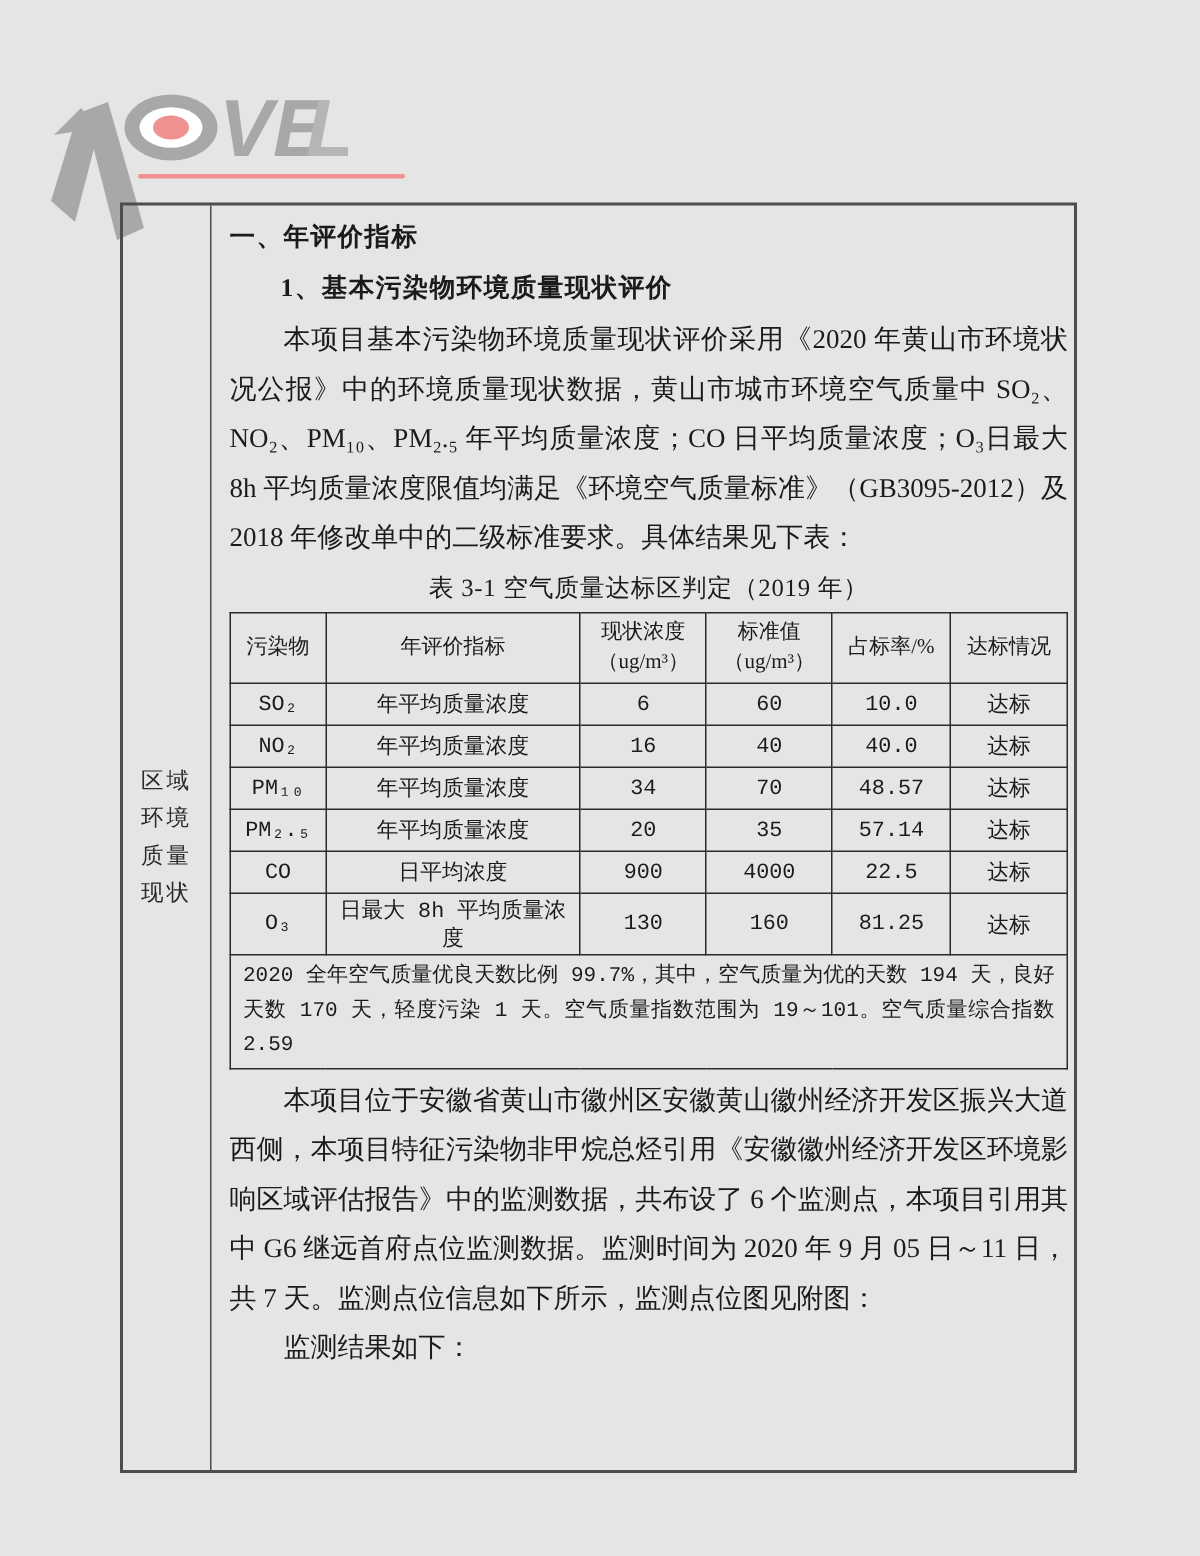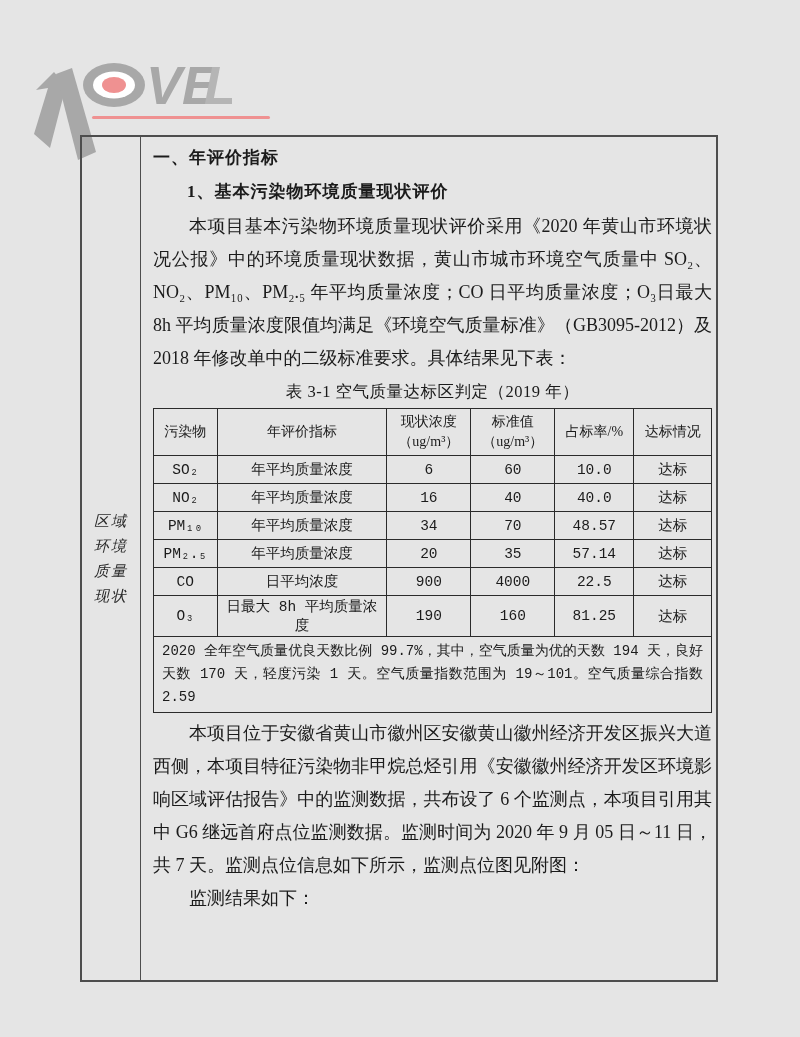--- a/index.html
+++ b/index.html
@@ -60,21 +60,20 @@
     border-right: 1px solid #4d4d4d;
     display: flex;
     align-items: center;
     justify-content: center;
     text-align: center;
     font-size: 15px;
     line-height: 25px;
     letter-spacing: 2px;
     white-space: pre-line;
     color: #2a2a2a;
-    font-style: italic;
   }
   .content-cell {
     flex: 1;
     padding: 7px 4px 0 12px;
   }
   .h1 {
     font-size: 17px;
     font-weight: bold;
     margin-top: 2px;
     letter-spacing: 1px;
@@ -228,21 +227,21 @@
               <td>CO</td>
               <td>日平均浓度</td>
               <td>900</td>
               <td>4000</td>
               <td>22.5</td>
               <td>达标</td>
             </tr>
             <tr>
               <td>O₃</td>
               <td>日最大 8h 平均质量浓度</td>
-              <td>190</td>
+              <td>130</td>
               <td>160</td>
               <td>81.25</td>
               <td>达标</td>
             </tr>
           </tbody>
         <tfoot>
           <tr>
             <td class="footnote-cell" colspan="6">2020 全年空气质量优良天数比例 99.7%，其中，空气质量为优的天数 194 天，良好天数 170 天，轻度污染 1 天。空气质量指数范围为 19～101。空气质量综合指数 2.59</td>
           </tr>
         </tfoot>

